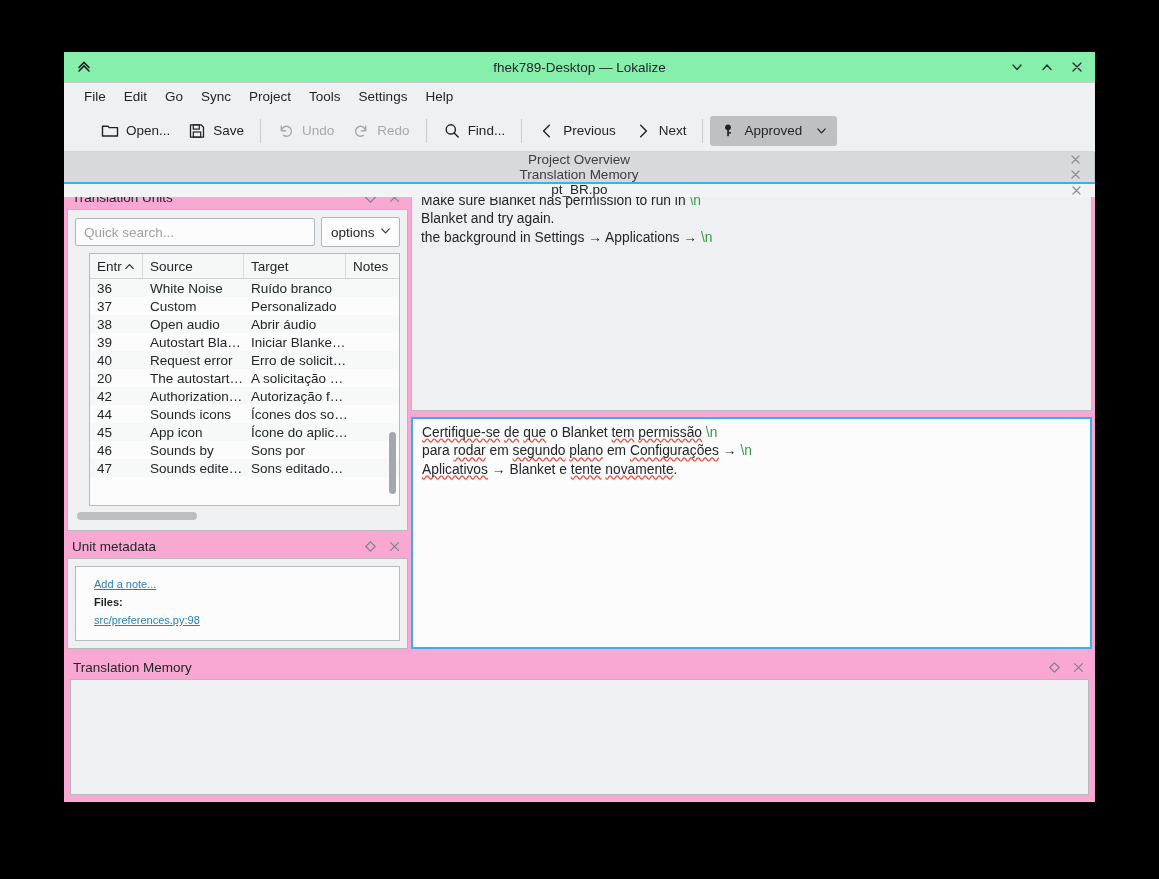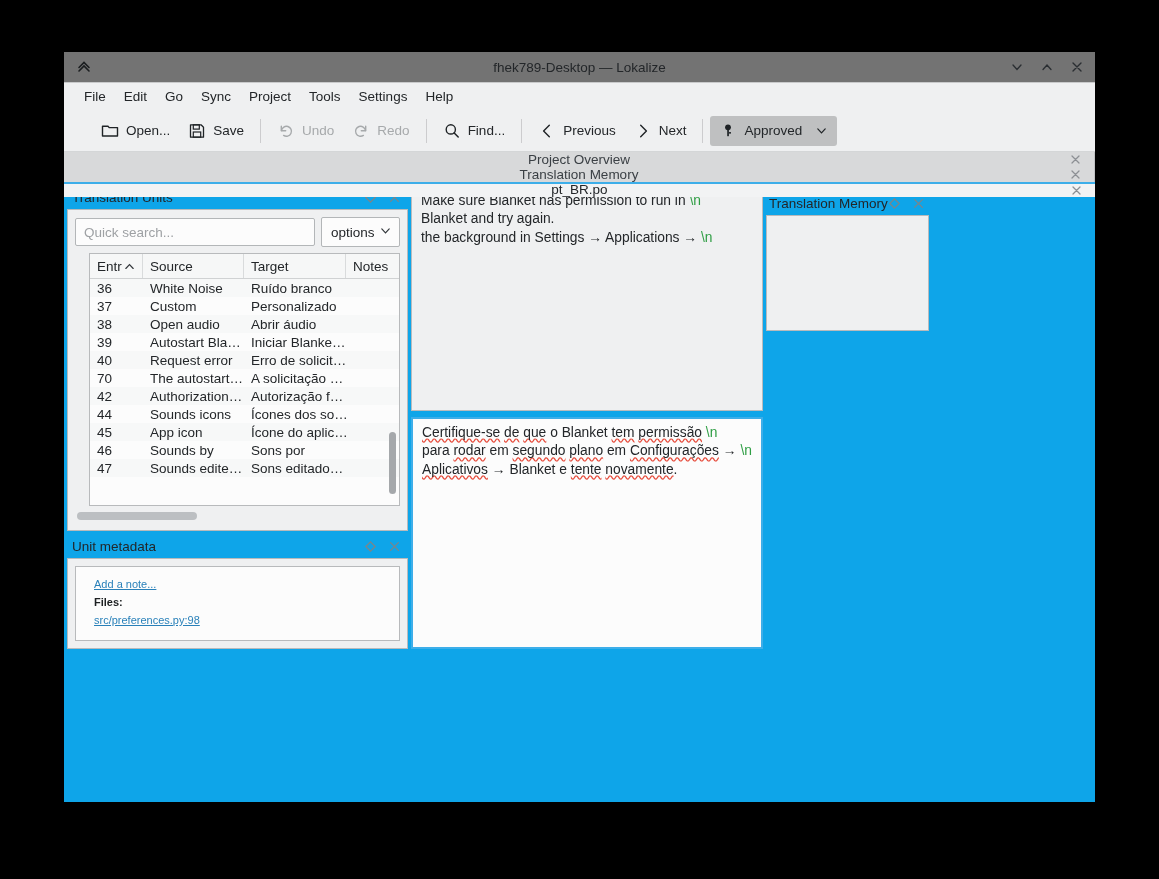--- a/index.html
+++ b/index.html
@@ -16,21 +16,21 @@
     position: absolute;
     left: 64px; top: 52px;
     width: 1031px; height: 750px;
     background: #eff0f1;
     display: flex; flex-direction: column;
   }
 
   
   .titlebar {
     height: 31px; min-height: 31px;
-    background: #737373;
+    background: #86efac;
     display: flex; align-items: center;
     position: relative;
     border-bottom: 1px solid #c9cacb;
     gap: 44px;
   }
   .titlebar-left {
     width: 40px; display: flex; align-items: center; justify-content: center;
     height: 100%;
   }
   .tb-chev { width: 16px; height: 16px; display:block; }
@@ -113,22 +113,22 @@
     background: #f2f3f4;
     border-top: 2px solid #3daee9;
     color: #232629;
     border-right: none;
   }
   .tab.active .tab-label { margin-top: -2px; }
 
   
   .central {
     flex: 1 1 auto;
-    background: #0ea5e9;
-    display: flex; flex-direction: row;
+    background: #f9a8d4;
+    display: flex; flex-direction: column;
     padding: 3px 3px 0 3px;
     min-height: 0;
   }
   .upper {
     display: flex;
     height: 464px; min-height: 464px;
   }
   .left-col {
     width: 341px; min-width: 341px;
     display: flex; flex-direction: column;
@@ -607,21 +607,21 @@
                   <div class="td td-target">Iniciar Blanke…</div>
                   <div class="td td-notes"></div>
                 </div>
                 <div class="trow">
                   <div class="td td-entry">40</div>
                   <div class="td td-source">Request error</div>
                   <div class="td td-target">Erro de solicit…</div>
                   <div class="td td-notes"></div>
                 </div>
                 <div class="trow">
-                  <div class="td td-entry">70</div>
+                  <div class="td td-entry">20</div>
                   <div class="td td-source">The autostart…</div>
                   <div class="td td-target">A solicitação …</div>
                   <div class="td td-notes"></div>
                 </div>
                 <div class="trow">
                   <div class="td td-entry">42</div>
                   <div class="td td-source">Authorization…</div>
                   <div class="td td-target">Autorização f…</div>
                   <div class="td td-notes"></div>
                 </div>

